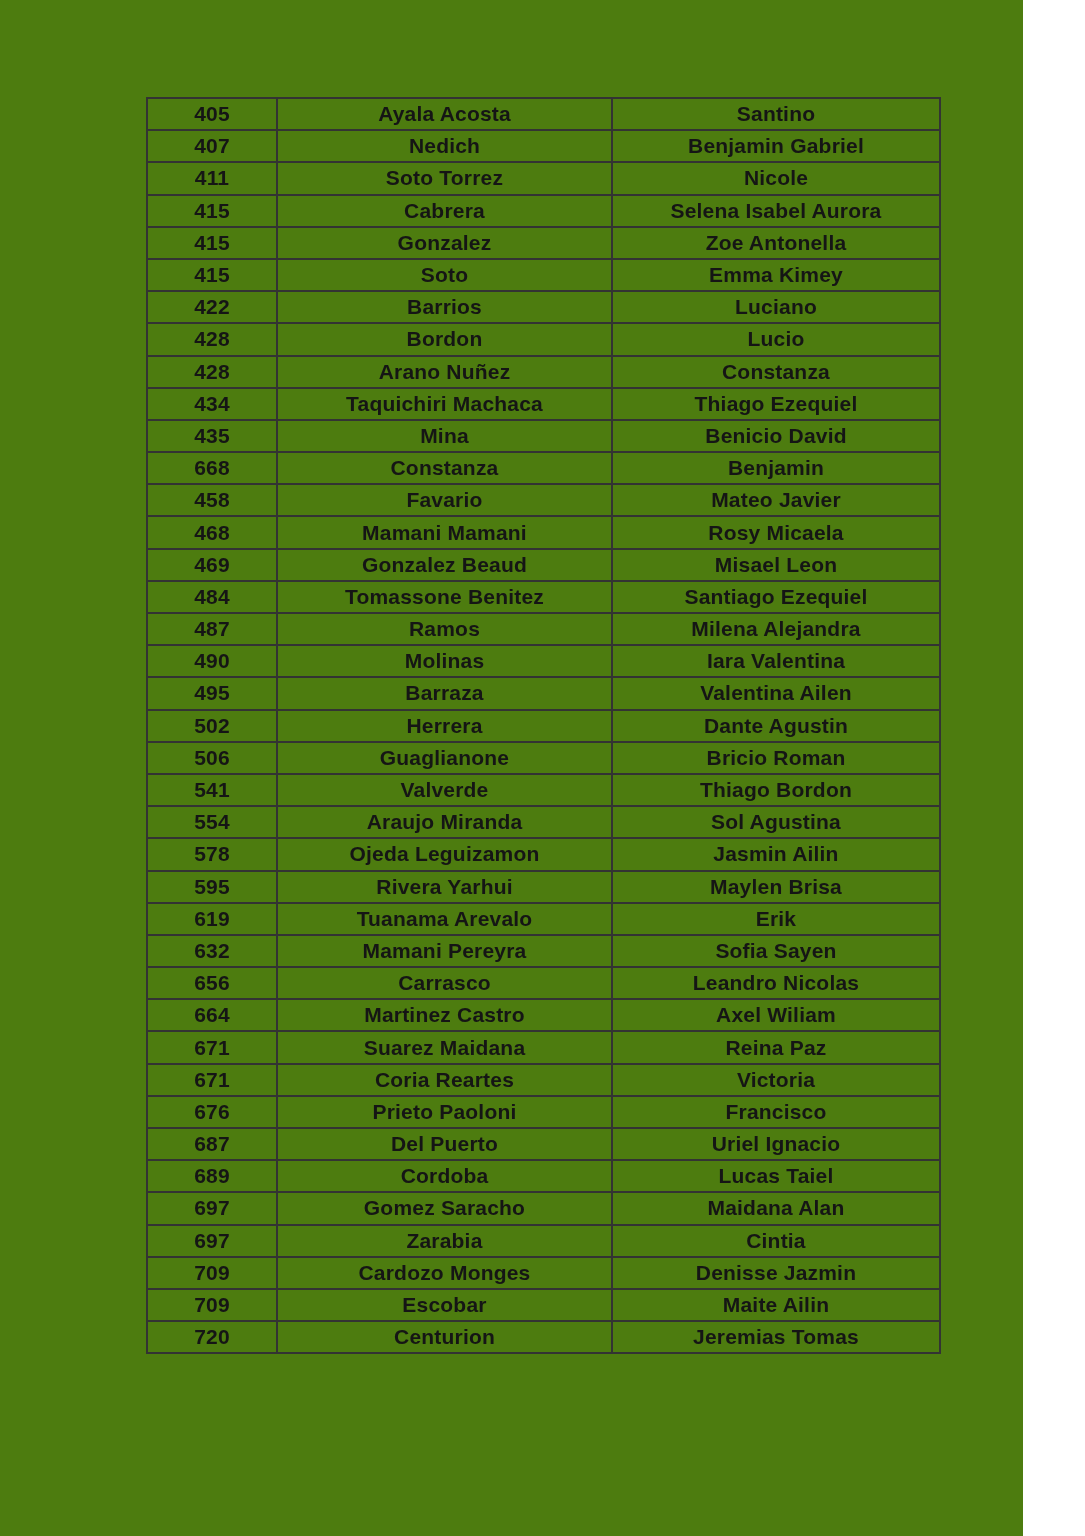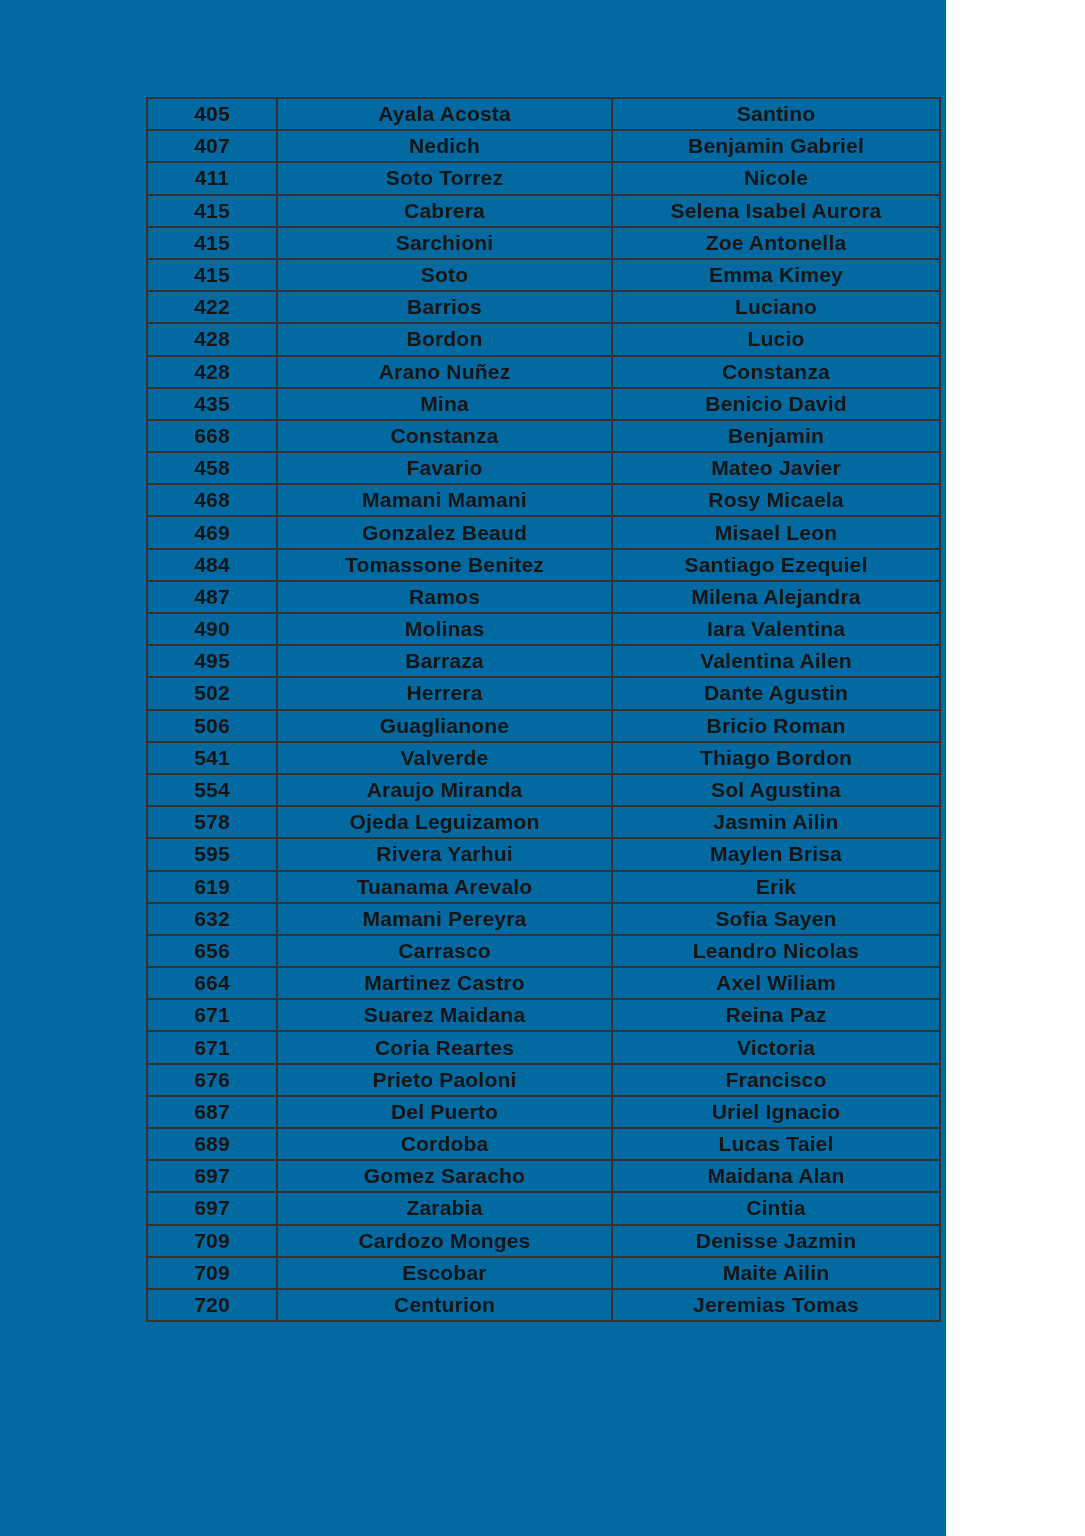--- a/index.html
+++ b/index.html
@@ -2,23 +2,23 @@
 <html><head>
 <meta charset="utf-8">
 <style>
   html, body {
     margin: 0;
     padding: 0;
     background: #ffffff;
   }
   .page {
     position: relative;
-    width: 946px;
+    width: 1023px;
     height: 1536px;
-    background: #0369a1;
+    background: #4d7c0f;
     overflow: hidden;
     font-family: "Liberation Sans", sans-serif;
   }
   table.name-list {
     position: absolute;
     left: 146px;
     top: 97px;
     border-collapse: collapse;
     table-layout: fixed;
     width: 793px;
@@ -66,21 +66,21 @@
           <td>Soto Torrez</td>
           <td>Nicole</td>
         </tr>
         <tr>
           <td>415</td>
           <td>Cabrera</td>
           <td>Selena Isabel Aurora</td>
         </tr>
         <tr>
           <td>415</td>
-          <td>Sarchioni</td>
+          <td>Gonzalez</td>
           <td>Zoe Antonella</td>
         </tr>
         <tr>
           <td>415</td>
           <td>Soto</td>
           <td>Emma Kimey</td>
         </tr>
         <tr>
           <td>422</td>
           <td>Barrios</td>
@@ -88,20 +88,25 @@
         </tr>
         <tr>
           <td>428</td>
           <td>Bordon</td>
           <td>Lucio</td>
         </tr>
         <tr>
           <td>428</td>
           <td>Arano Nuñez</td>
           <td>Constanza</td>
+        </tr>
+        <tr>
+          <td>434</td>
+          <td>Taquichiri Machaca</td>
+          <td>Thiago Ezequiel</td>
         </tr>
         <tr>
           <td>435</td>
           <td>Mina</td>
           <td>Benicio David</td>
         </tr>
         <tr>
           <td>668</td>
           <td>Constanza</td>
           <td>Benjamin</td>

